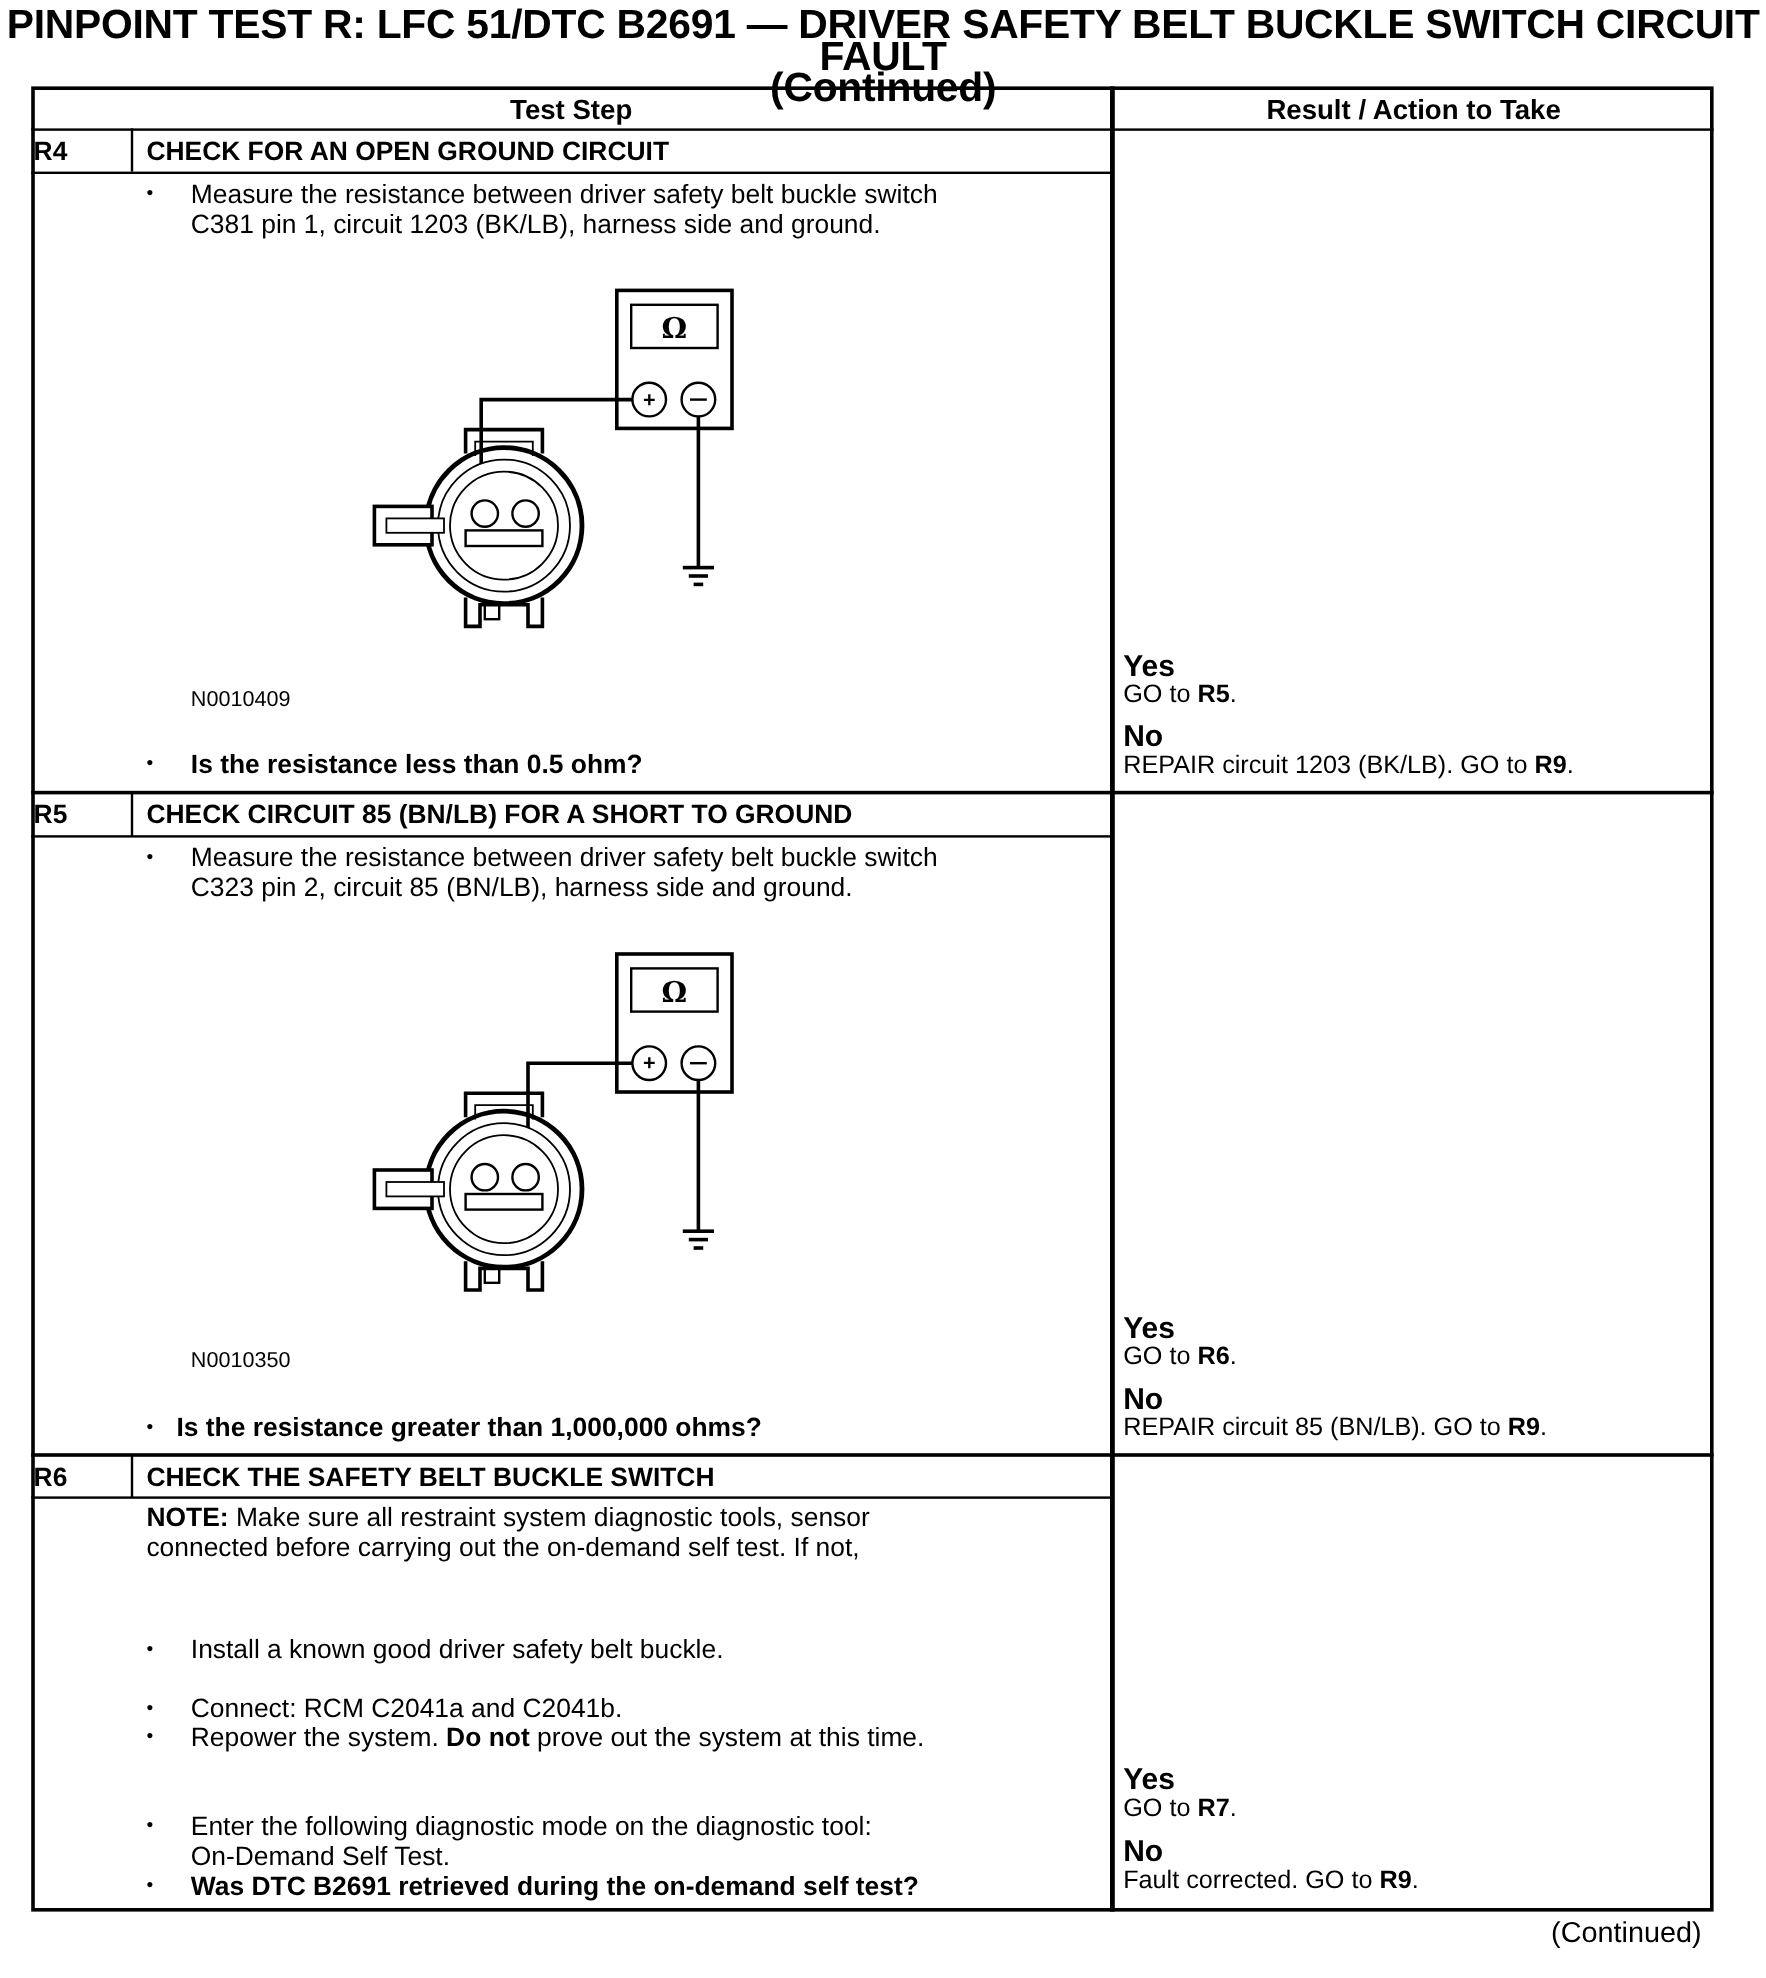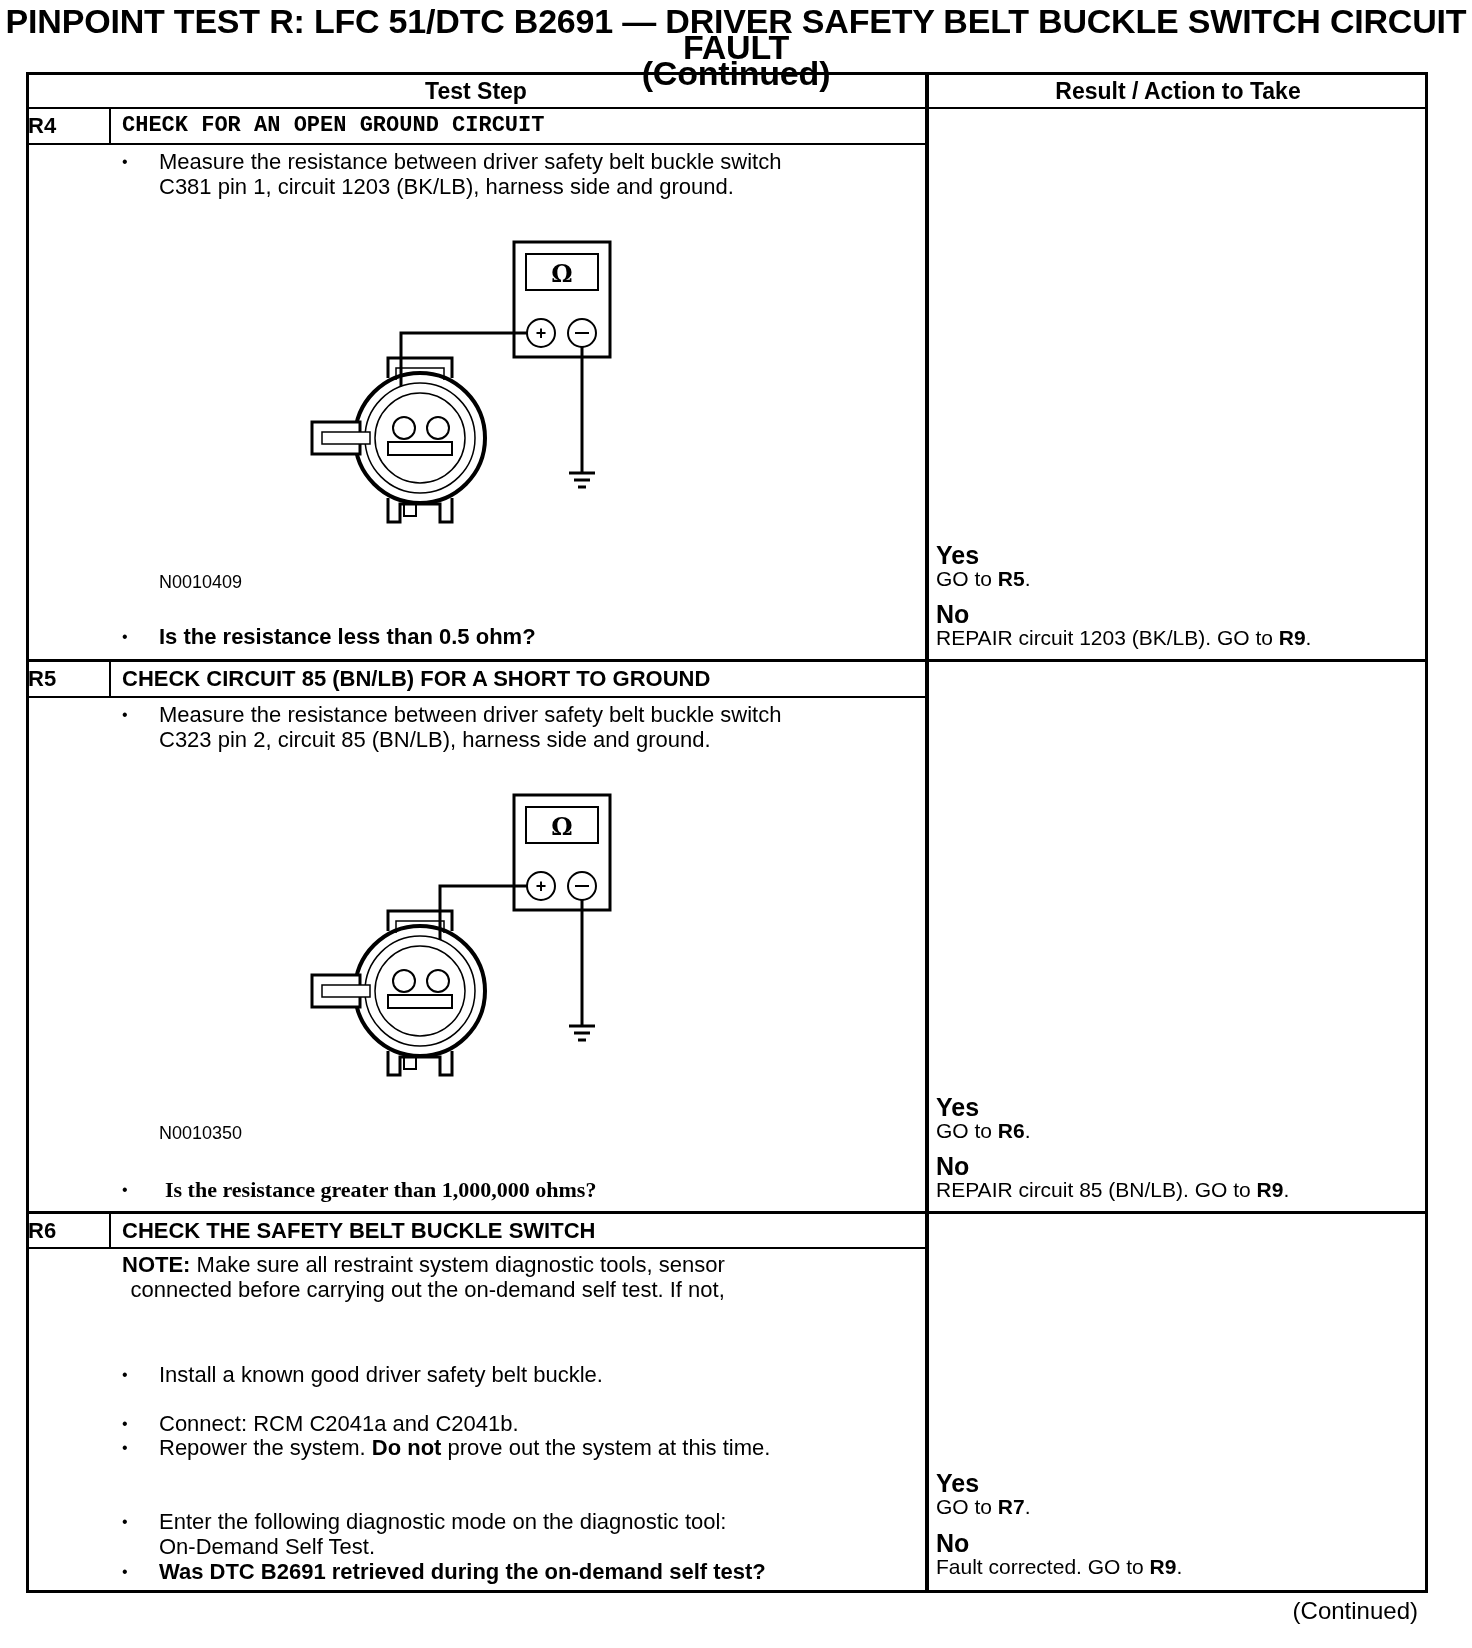--- a/index.html
+++ b/index.html
@@ -44,21 +44,21 @@
 
 <div class="vline thick" style="left:925px; top:72px; height:1521px;"></div>
 
 <div class="abs hdr" style="left:26px; top:78px; width:900px;">Test Step</div>
 <div class="abs hdr" style="left:928px; top:78px; width:500px;">Result / Action to Take</div>
 <div class="hline" style="left:26px; top:107px; width:1402px;"></div>
 
 <section>
   <div class="abs stepid" style="left:28px; top:113px;">R4</div>
   <div class="vline" style="left:109px; top:107px; height:36px;"></div>
-  <div class="abs steptitle" style="left:122px; top:113px;font-family:Liberation Mono, monospace;">CHECK FOR AN OPEN GROUND CIRCUIT</div>
+  <div class="abs steptitle" style="left:122px; top:113px;">CHECK FOR AN OPEN GROUND CIRCUIT</div>
   <div class="hline" style="left:26px; top:143px; width:900px;"></div>
 
   <span class="abs bullet" style="left:122px; top:153px;">•</span>
   <div class="abs body-text" style="left:159px; top:150px;">Measure the resistance between driver safety belt buckle switch</div>
   <div class="abs body-text" style="left:159px; top:175px;">C381 pin 1, circuit 1203 (BK/LB), harness side and ground.</div>
 
   <svg style="left:300px; top:230px;" width="320" height="320" viewBox="0 0 320 320">
 
     <rect x="214" y="12" width="96" height="115" fill="#fff" stroke="#000" stroke-width="3"></rect>
     <rect x="226" y="24" width="72" height="36" fill="#fff" stroke="#000" stroke-width="2"></rect>
@@ -147,40 +147,40 @@
       <circle cx="104" cy="198" r="11" stroke-width="2"></circle>
       <circle cx="138" cy="198" r="11" stroke-width="2"></circle>
       <rect x="88" y="212" width="64" height="13" stroke-width="2"></rect>
       <path d="M 88 268 L 88 292 L 100 292 L 100 274 L 140 274 L 140 292 L 152 292 L 152 268" stroke-width="3"></path>
       <rect x="104" y="274" width="12" height="12" stroke-width="2"></rect>
     </g>
   </svg>
   <div class="abs figid" style="left:159px; top:1123px;">N0010350</div>
 
   <span class="abs bullet" style="left:122px; top:1181px;">•</span>
-  <div class="abs body-text bold" style="left:165px; top:1178px;font-family:Liberation Serif, serif;">Is the resistance greater than 1,000,000 ohms?</div>
+  <div class="abs body-text bold" style="left:147px; top:1178px;">Is the resistance greater than 1,000,000 ohms?</div>
 
   <div class="abs ra-label" style="left:936px; top:1094px;">Yes</div>
   <div class="abs ra-text" style="left:936px; top:1119px;">
     <span>GO to </span><b>R6</b><span>.</span>
   </div>
   <div class="abs ra-label" style="left:936px; top:1153px;">No</div>
   <div class="abs ra-text" style="left:936px; top:1178px;">
     <span>REPAIR circuit 85 (BN/LB). GO to </span><b>R9</b><span>.</span>
   </div>
   <div class="hline thick" style="left:26px; top:1211px; width:1402px;"></div>
 </section>
 
 <section>
   <div class="abs stepid" style="left:28px; top:1218px;">R6</div>
   <div class="vline" style="left:109px; top:1212px; height:36px;"></div>
   <div class="abs steptitle" style="left:122px; top:1218px;">CHECK THE SAFETY BELT BUCKLE SWITCH</div>
   <div class="hline" style="left:26px; top:1247px; width:900px;"></div>
 
-  <div class="abs body-text" style="left:122px; top:1253px;text-align:right;">
+  <div class="abs body-text" style="left:122px; top:1253px;">
     <div><b>NOTE:</b><span> Make sure all restraint system diagnostic tools, sensor</span></div>
     <div>connected before carrying out the on-demand self test. If not,</div>
   </div>
 
   <span class="abs bullet" style="left:122px; top:1366px;">•</span>
   <div class="abs body-text" style="left:159px; top:1363px;">Install a known good driver safety belt buckle.</div>
 
   <span class="abs bullet" style="left:122px; top:1415px;">•</span>
   <div class="abs body-text" style="left:159px; top:1412px;">Connect: RCM C2041a and C2041b.</div>
 

